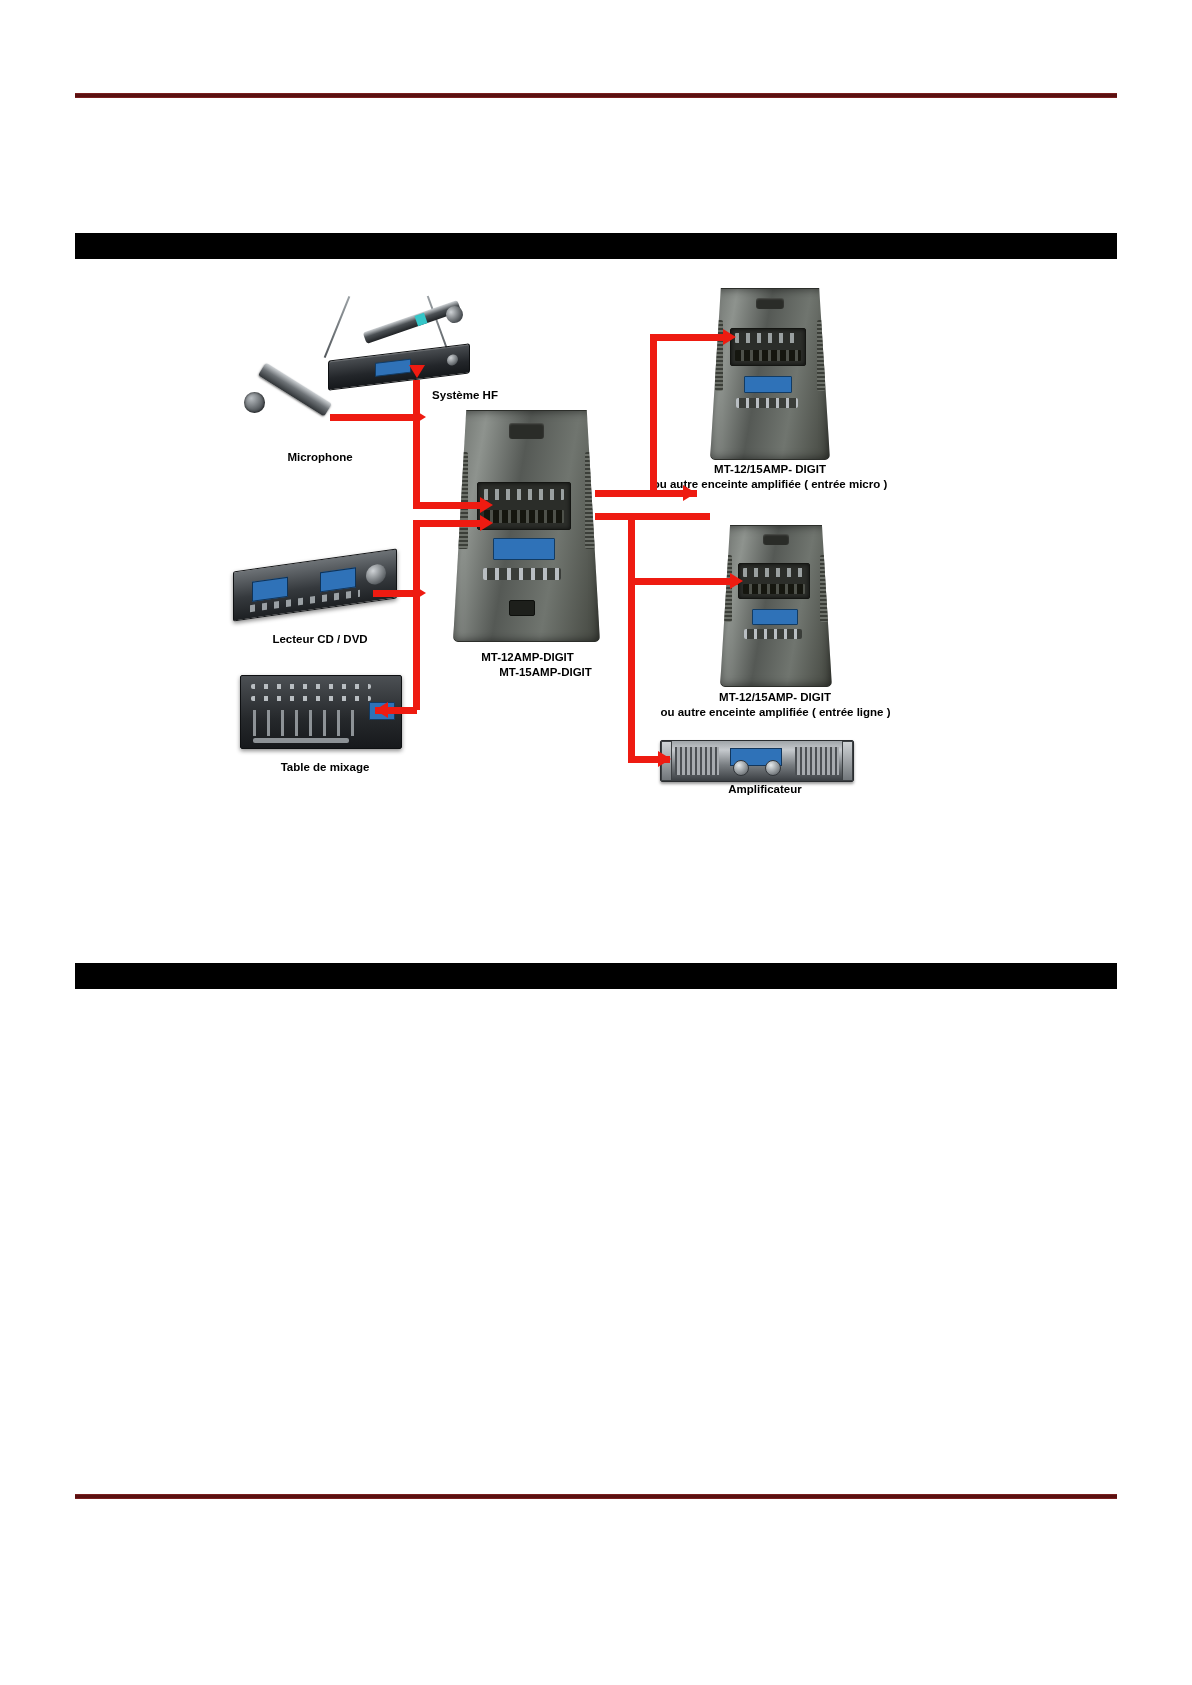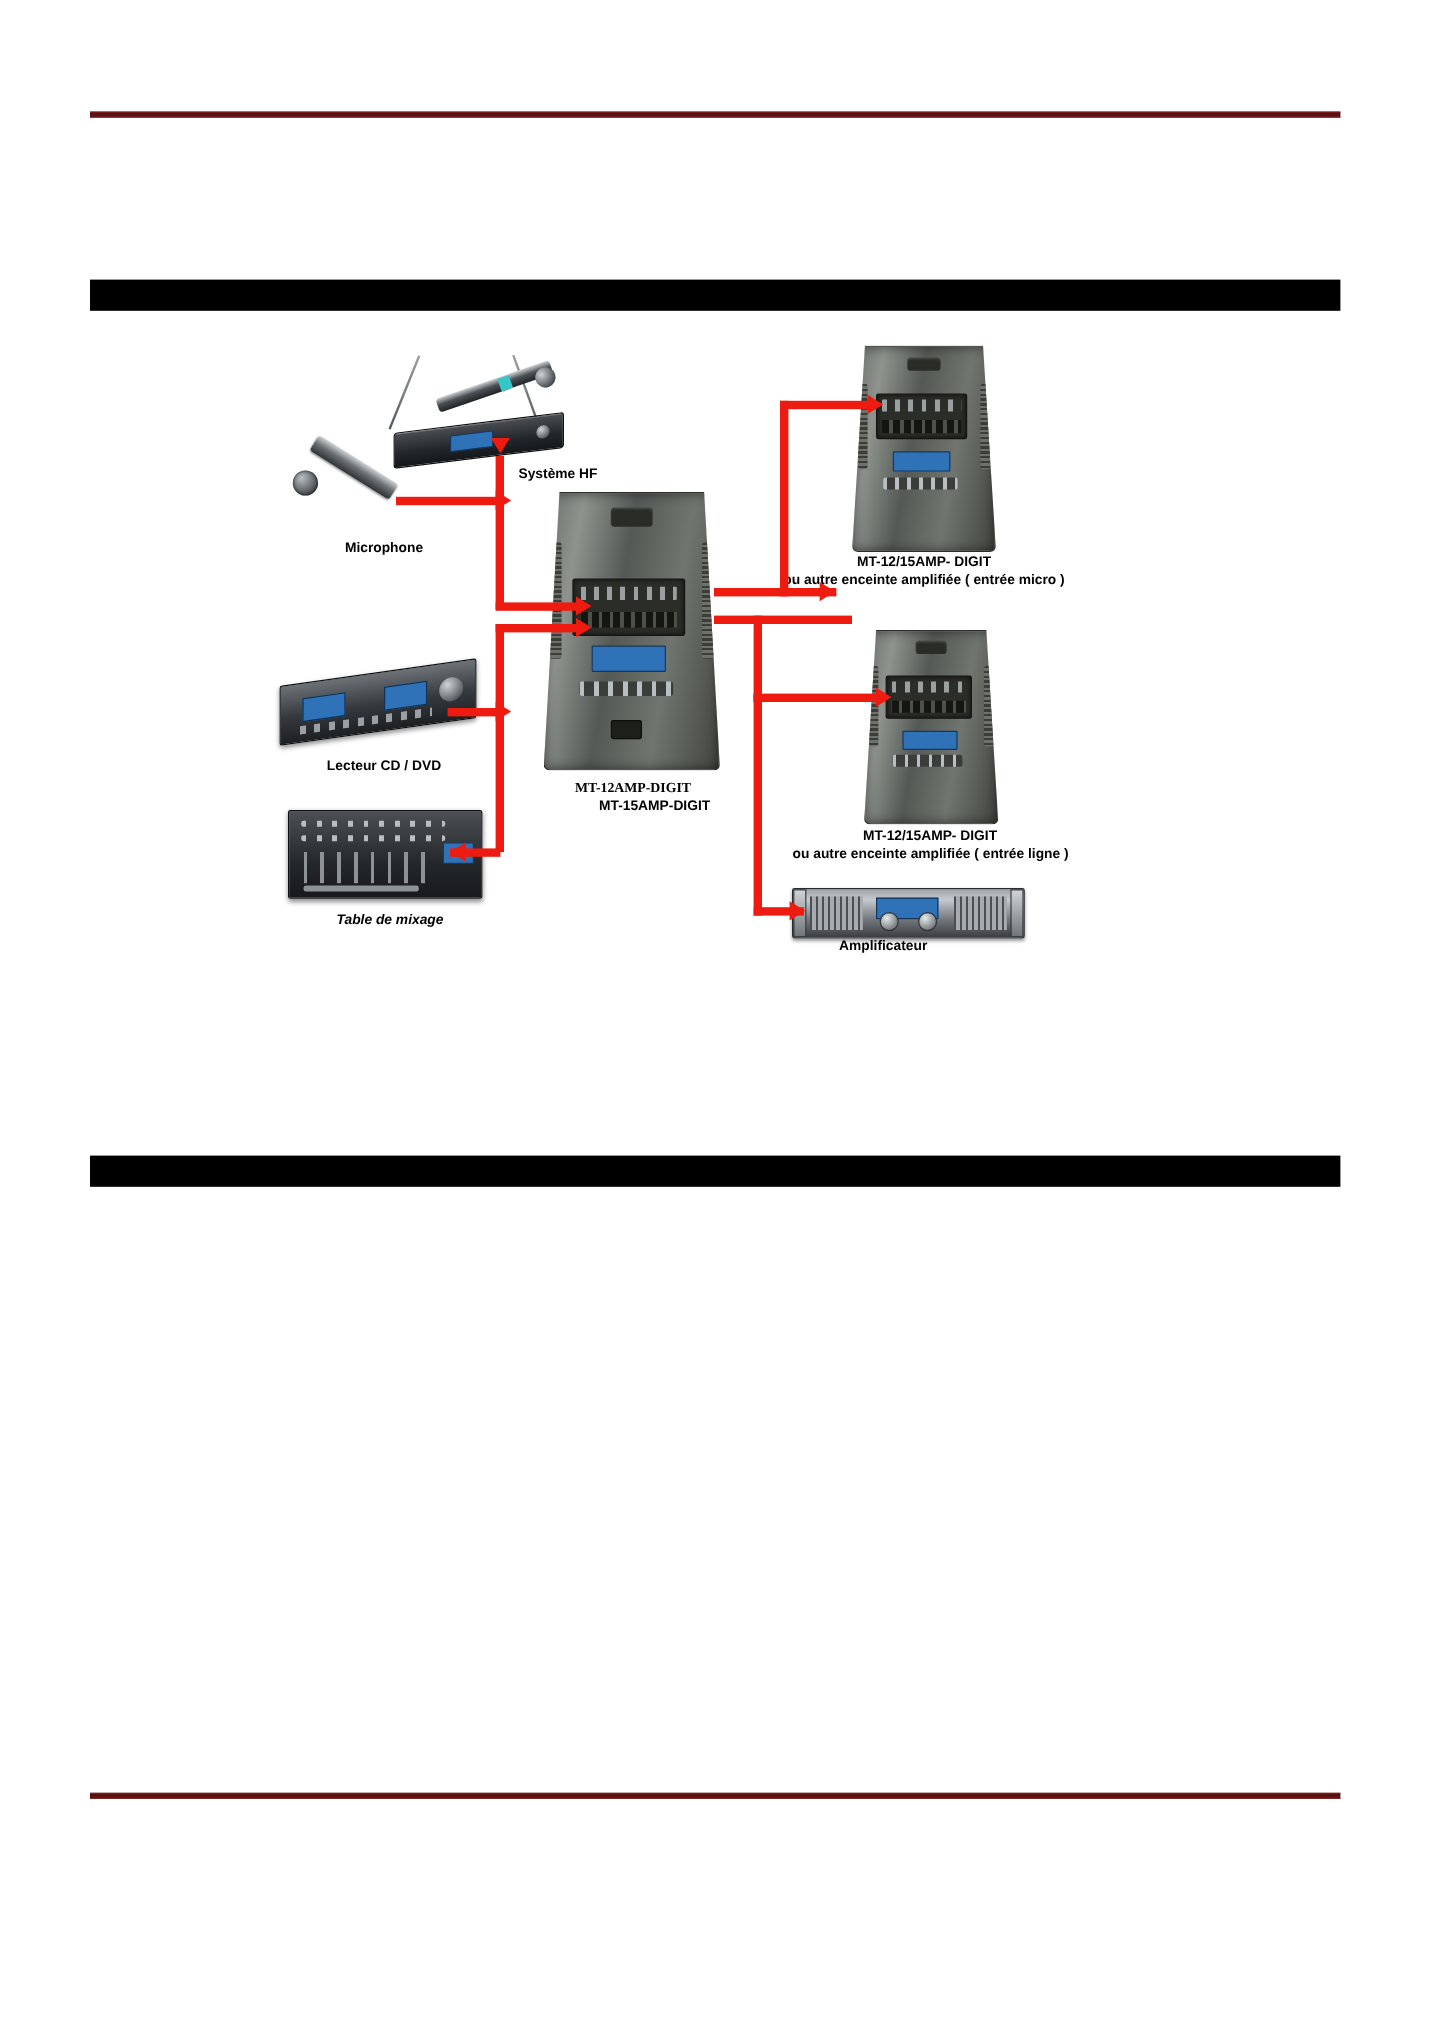--- a/index.html
+++ b/index.html
@@ -331,40 +331,40 @@
   <div class="device" style="left:165px; top:405px; width:165px; height:80px;">
     <div class="mixer" style="left:0; top:0; width:160px; height:72px;">
       <div class="mixer-knobs" style="left:10px; top:8px; width:120px;"></div>
       <div class="mixer-knobs" style="left:10px; top:20px; width:120px;"></div>
       <div class="faders" style="left:12px; top:34px; width:110px; height:26px;"></div>
       <div class="lcd" style="left:128px; top:26px; width:24px; height:16px;"></div>
       <div style="position:absolute; left:12px; bottom:5px; width:96px; height:5px;
                   background:#8d9296; border-radius:2px;"></div>
     </div>
   </div>
-  <div class="label" style="left:175px; top:490px; width:150px;font-style:italic;">Table de mixage</div>
+  <div class="label" style="left:175px; top:490px; width:150px;">Table de mixage</div>
 
   <div class="device" style="left:378px; top:140px; width:145px; height:230px;">
     <div class="speaker" style="left:0; top:0; width:145px; height:230px;">
       <div class="handle"></div>
       <div class="side-vent-l"></div>
       <div class="side-vent-r"></div>
     </div>
     <div class="panel" style="left:24px; top:72px; width:92px; height:46px;">
       <div class="knobs"></div>
       <div class="jacks"></div>
     </div>
     <div class="lcd" style="left:40px; top:128px; width:60px; height:20px;"></div>
     <div style="position:absolute; left:30px; top:158px; width:78px; height:12px;
                 background: repeating-linear-gradient(to right,#b9bec2 0 4px, #3a3d39 4px 12px);
                 border-radius:2px;"></div>
     <div style="position:absolute; left:56px; top:190px; width:24px; height:14px;
                 background:#1d1f1b; border:1px solid #0d0f0c; border-radius:2px;"></div>
   </div>
-  <div class="label" style="left:370px; top:380px; width:165px;font-family:Liberation Serif, serif;">MT-12AMP-DIGIT</div>
+  <div class="label" style="left:370px; top:380px; width:165px;">MT-12AMP-DIGIT</div>
   <div class="label" style="left:388px; top:395px; width:165px;">MT-15AMP-DIGIT</div>
 
   <div class="device" style="left:635px; top:18px; width:118px; height:170px;">
     <div class="speaker" style="left:0; top:0; width:118px; height:170px;">
       <div class="handle"></div>
       <div class="side-vent-l"></div>
       <div class="side-vent-r"></div>
     </div>
     <div class="panel" style="left:20px; top:40px; width:74px; height:36px;">
       <div class="knobs"></div>
@@ -400,21 +400,21 @@
     <div class="poweramp" style="left:0; top:0; width:192px; height:40px;">
       <div class="ear" style="left:0;"></div>
       <div class="ear" style="right:0;"></div>
       <div class="vent" style="left:14px; width:44px;"></div>
       <div class="vent" style="right:14px; width:44px;"></div>
       <div class="amp-screen"></div>
       <div class="knob" style="left:72px; bottom:5px;"></div>
       <div class="knob" style="left:104px; bottom:5px;"></div>
     </div>
   </div>
-  <div class="label" style="left:576px; top:512px; width:170px;">Amplificateur</div>
+  <div class="label" style="left:605px; top:512px; width:170px;">Amplificateur</div>
 
   <div class="conn" style="left:255px; top:144px; width:84px; height:7px;"></div>
   <div class="arrow right" style="left:338px; top:139px;"></div>
 
   <div class="conn" style="left:338px; top:110px; width:7px; height:128px;"></div>
   <div class="arrow down" style="left:334px; top:95px;"></div>
   <div class="conn" style="left:338px; top:232px; width:72px; height:7px;"></div>
   <div class="arrow right" style="left:405px; top:227px;"></div>
 
   <div class="conn" style="left:298px; top:320px; width:42px; height:7px;"></div>

